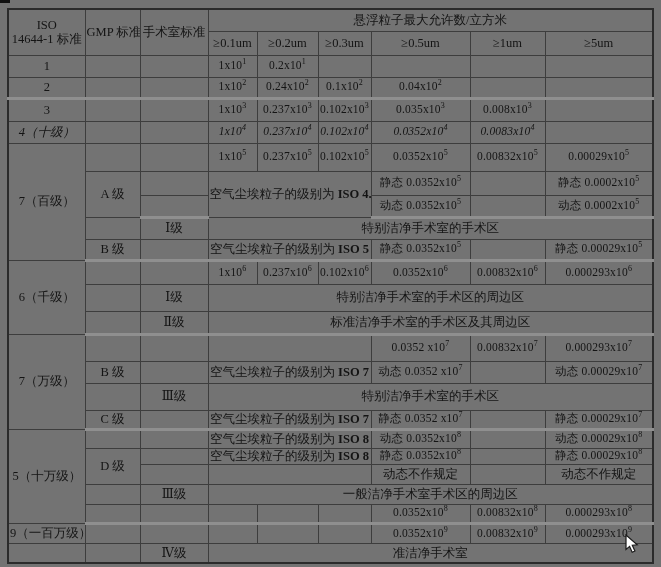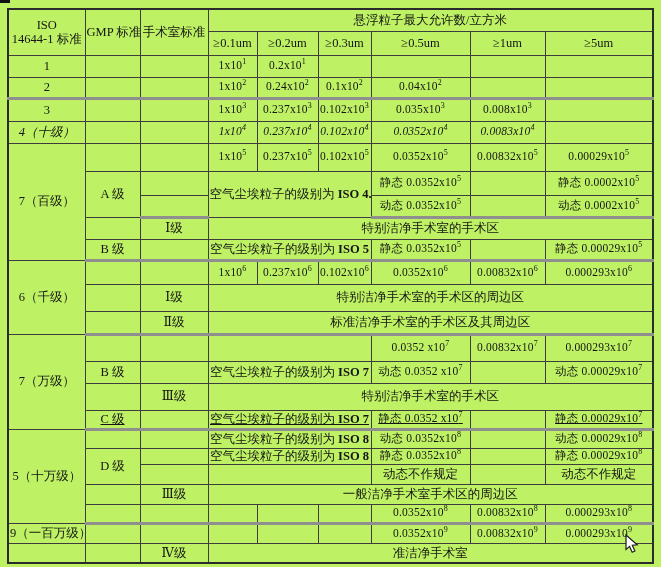--- a/index.html
+++ b/index.html
@@ -1,16 +1,16 @@
 <!DOCTYPE html>
 <html><head>
 <meta charset="utf-8">
 <style>
   html,body{margin:0;padding:0;background:#ffffff;}
-  #page{position:relative;width:661px;height:567px;background:#bef264;overflow:hidden;
+  #page{position:relative;width:661px;height:567px;background:#737373;overflow:hidden;
         font-family:"Liberation Serif","DejaVu Serif",serif;color:#141414;}
   #artifact{position:absolute;left:0;top:0;width:10px;height:3px;background:#111;}
   table{position:absolute;left:7px;top:8px;border-collapse:collapse;table-layout:fixed;
         width:646px;border:2px solid #2b2b2b;}
   td{border:1px solid #3d3d3d;padding:0 1px;text-align:center;vertical-align:middle;
      font-size:12.5px;line-height:1.15;overflow:hidden;white-space:nowrap;}
   td.num{font-size:11.5px;letter-spacing:0.2px;}
   sup{font-size:8px;line-height:0;}
   tr.thick > td{border-bottom:3px solid #8f8f8f;}
   b{font-weight:bold;}
@@ -166,21 +166,21 @@
           <td colspan="3">空气尘埃粒子的级别为 <b>ISO 7</b></td>
           <td class="num">动态 0.0352 x10<sup>7</sup></td>
           <td></td>
           <td class="num">动态 0.00029x10<sup>7</sup></td>
         </tr>
         <tr style="height: 27px;">
           <td></td>
           <td>Ⅲ级</td>
           <td colspan="6">特别洁净手术室的手术区</td>
         </tr>
-        <tr class="thick" style="height: 19px; text-decoration: underline;">
+        <tr class="thick" style="height: 19px;">
           <td>C 级</td>
           <td></td>
           <td colspan="3">空气尘埃粒子的级别为 <b>ISO 7</b></td>
           <td class="num">静态 0.0352 x10<sup>7</sup></td>
           <td></td>
           <td class="num">静态 0.00029x10<sup>7</sup></td>
         </tr>
         <tr style="height: 19px;">
           <td rowspan="5">5（十万级）</td>
           <td></td>

